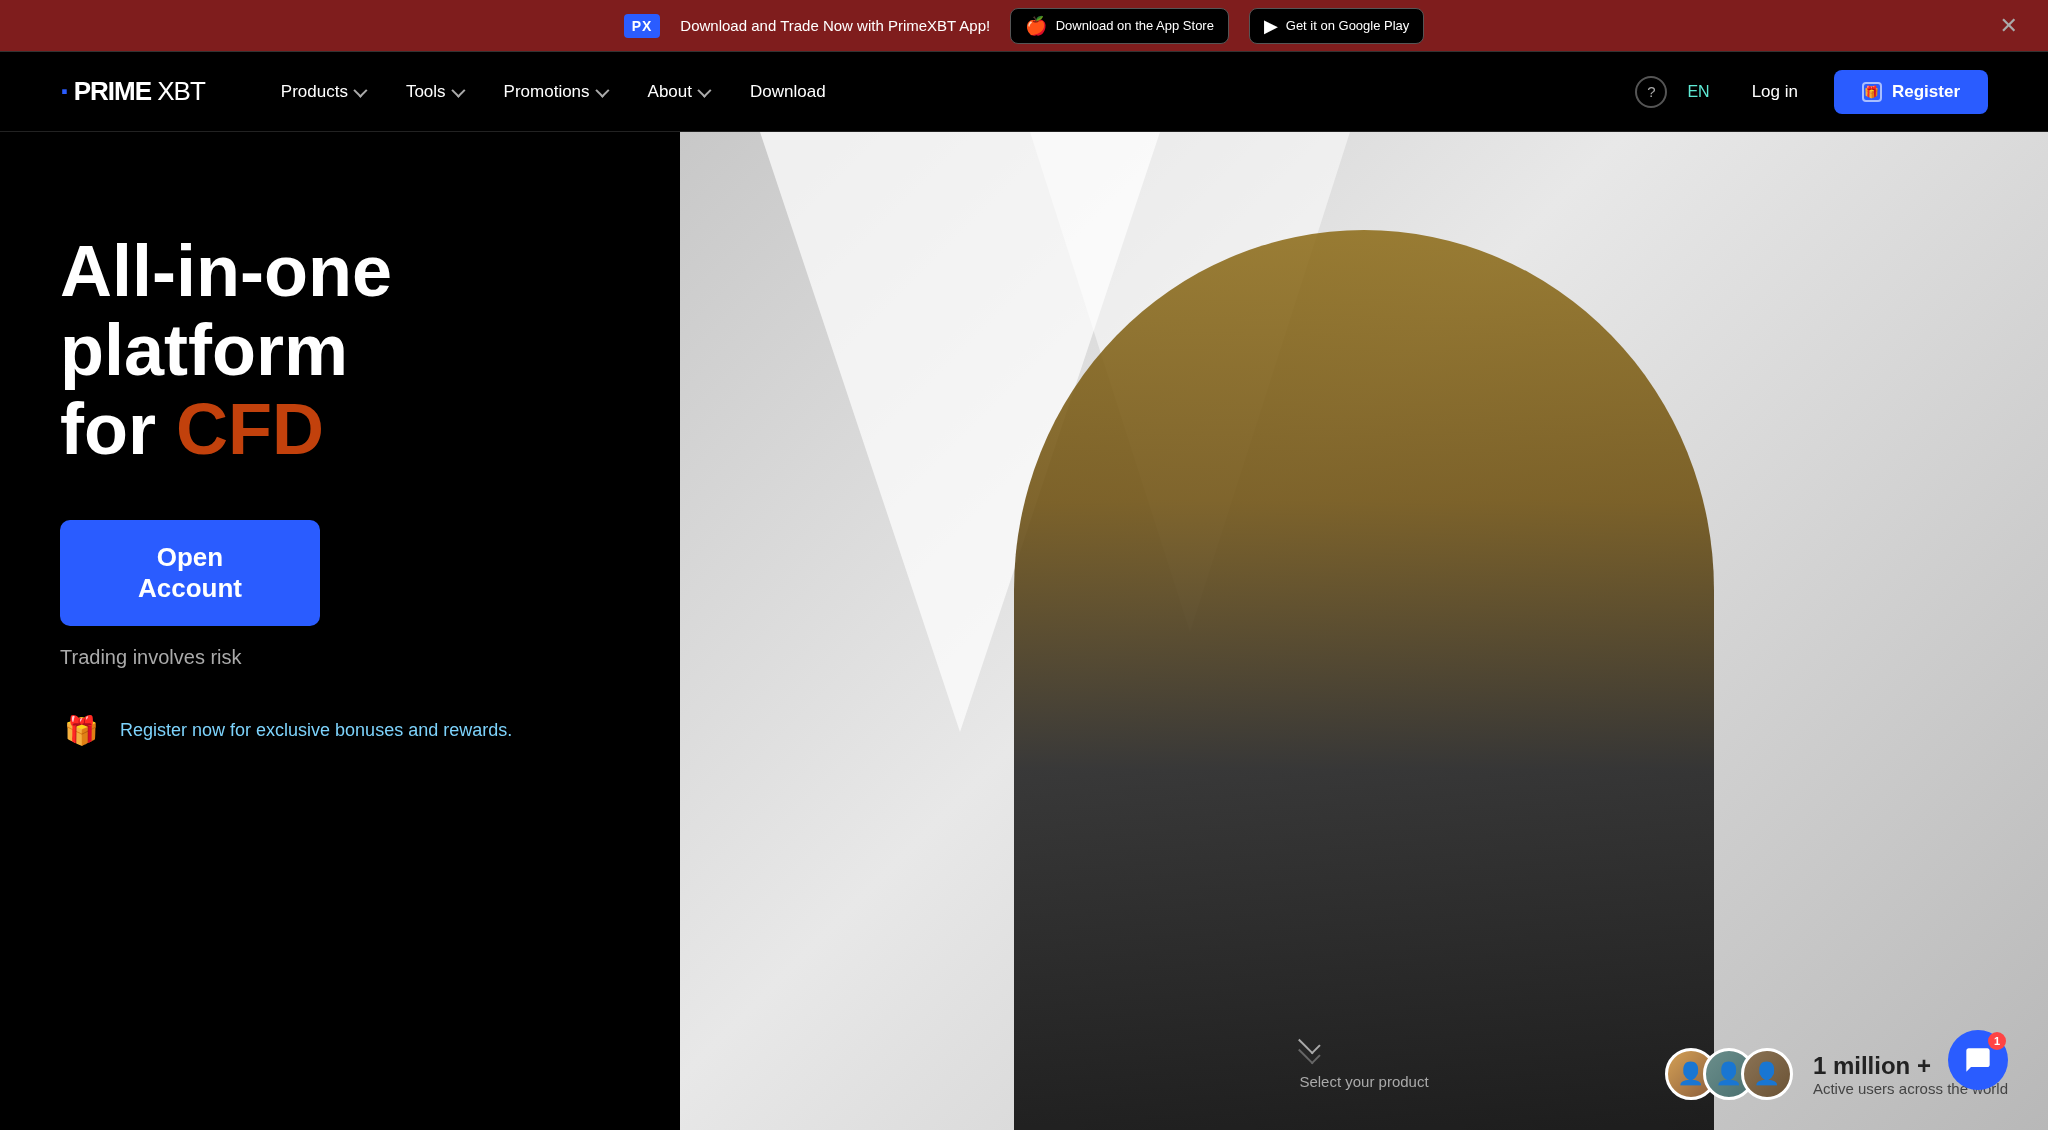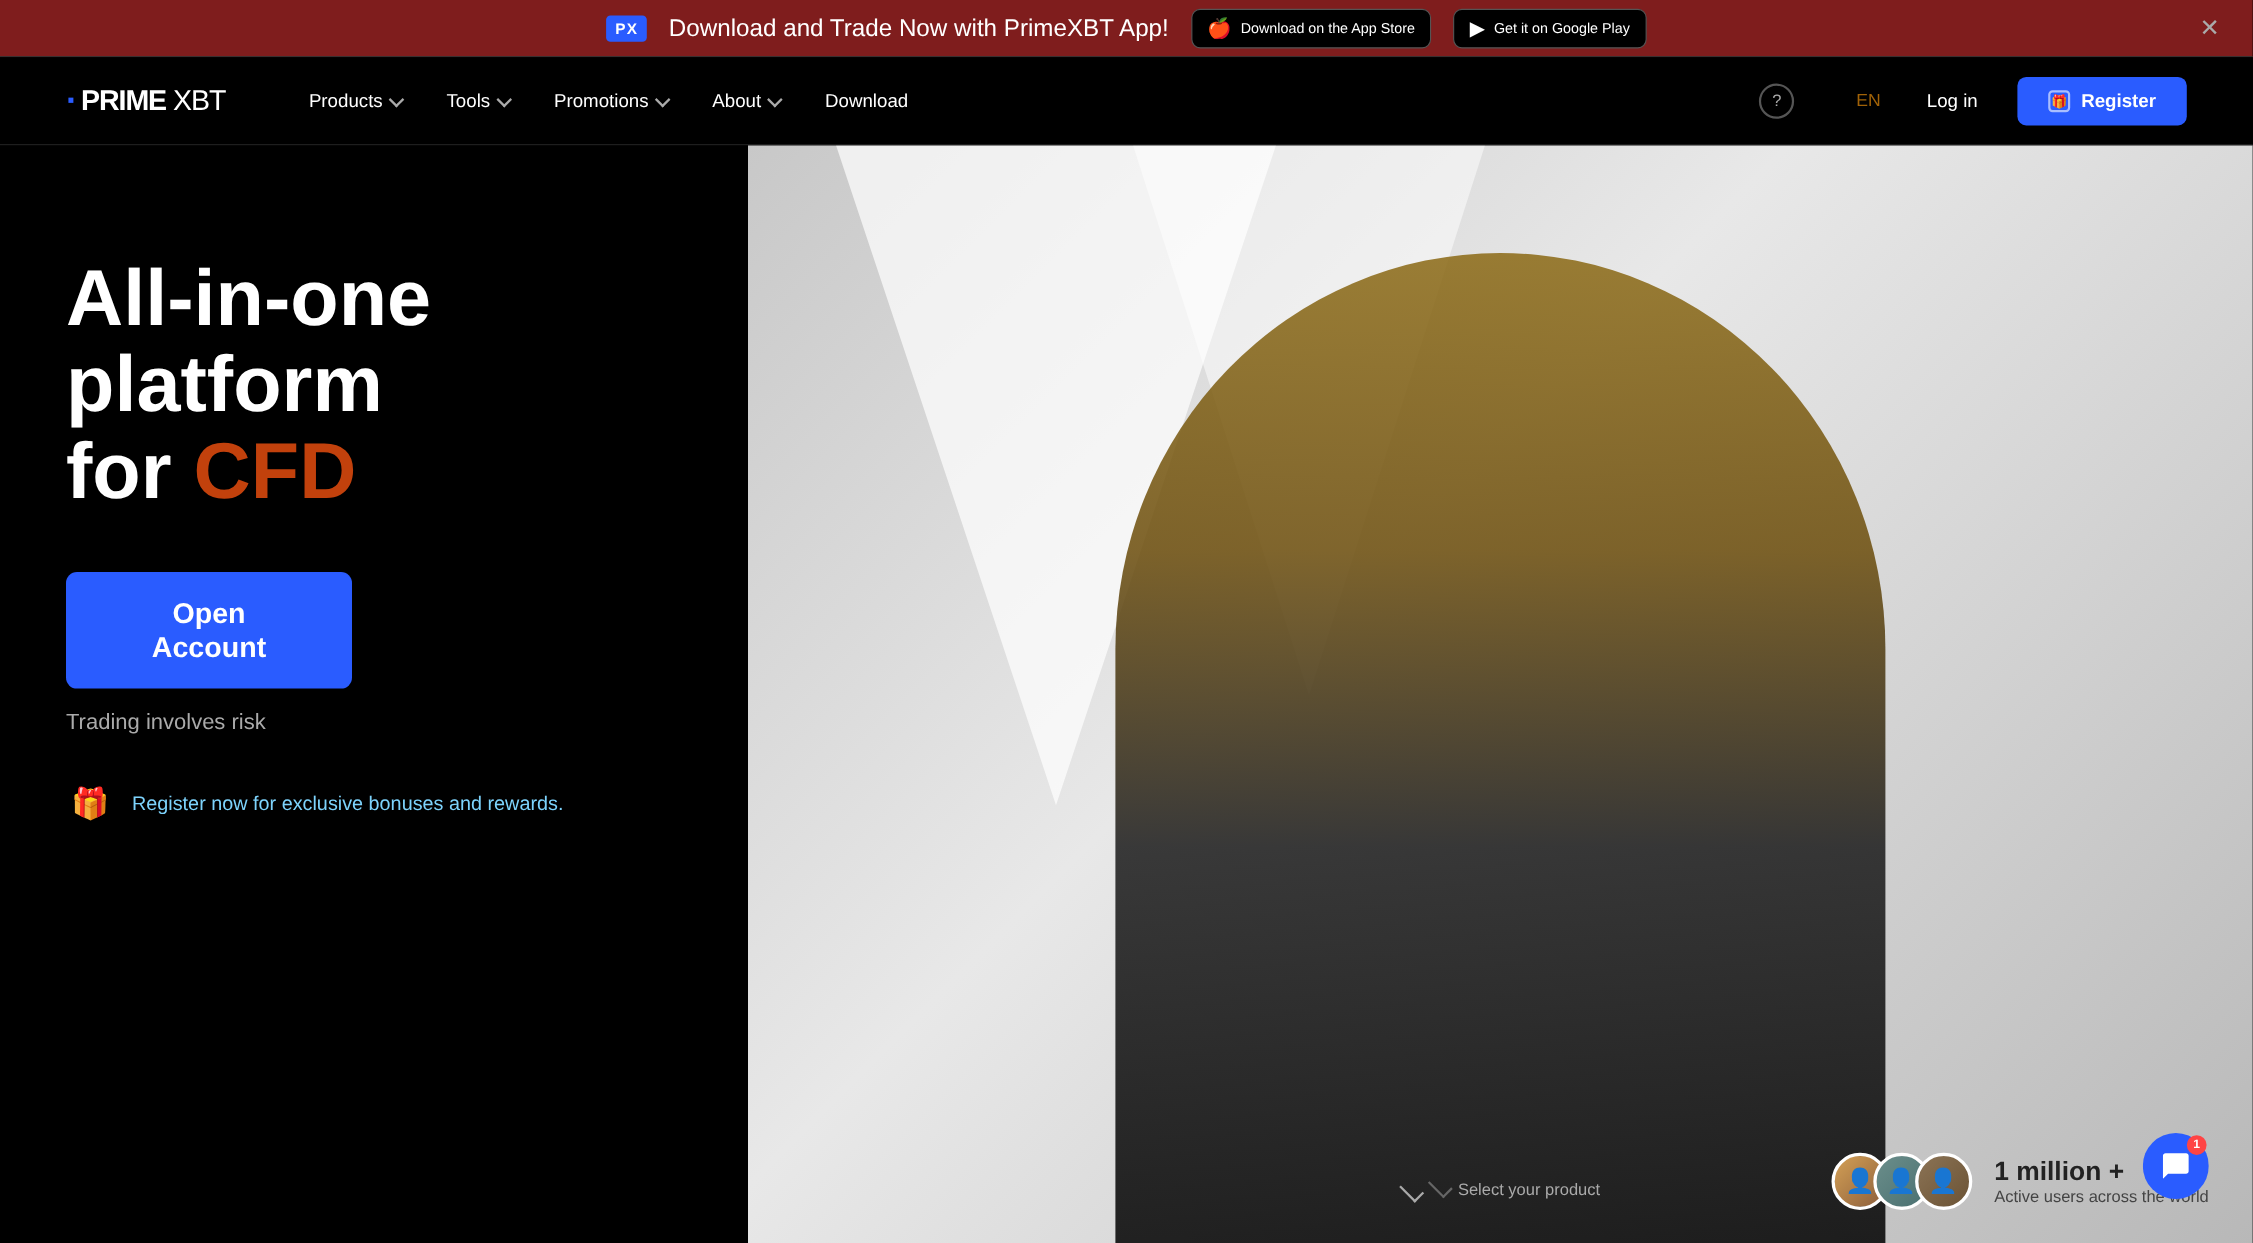--- a/index.html
+++ b/index.html
@@ -19,21 +19,21 @@
     .announcement-bar .px-logo {
       background: #2a5cff;
       color: #fff;
       font-weight: 800;
       font-size: 14px;
       padding: 4px 8px;
       border-radius: 4px;
       letter-spacing: 1px;
     }
     .announcement-bar .ann-text {
-      font-size: 22px;
+      font-size: 15px;
       color: #fff;
     }
     .store-btn {
       background: #000;
       border: 1px solid #555;
       border-radius: 8px;
       padding: 6px 14px;
       color: #fff;
       font-size: 13px;
       cursor: pointer;
@@ -114,23 +114,22 @@
       justify-content: center;
       font-size: 15px;
       color: #aaa;
       cursor: pointer;
     }
     .lang-selector {
       display: flex;
       align-items: center;
       gap: 6px;
       font-size: 16px;
-      color: #a16207;
-      cursor: pointer;
-      margin-left: 36px;
+      color: #5eead4;
+      cursor: pointer;
     }
     .login-btn {
       background: none;
       border: none;
       color: #fff;
       font-size: 17px;
       cursor: pointer;
       padding: 8px 16px;
     }
     .register-btn {
@@ -302,22 +301,21 @@
       color: #444;
     }
 
     
     .scroll-indicator {
       position: absolute;
       bottom: 40px;
       left: 50%;
       transform: translateX(-50%);
       display: flex;
-      flex-direction: row;
-      align-items: center;
+      flex-direction: column;
       gap: 6px;
     }
     .chevron-down {
       width: 20px;
       height: 12px;
       border-right: 2px solid #aaa;
       border-bottom: 2px solid #aaa;
       transform: rotate(45deg);
       margin-bottom: -8px;
     }

